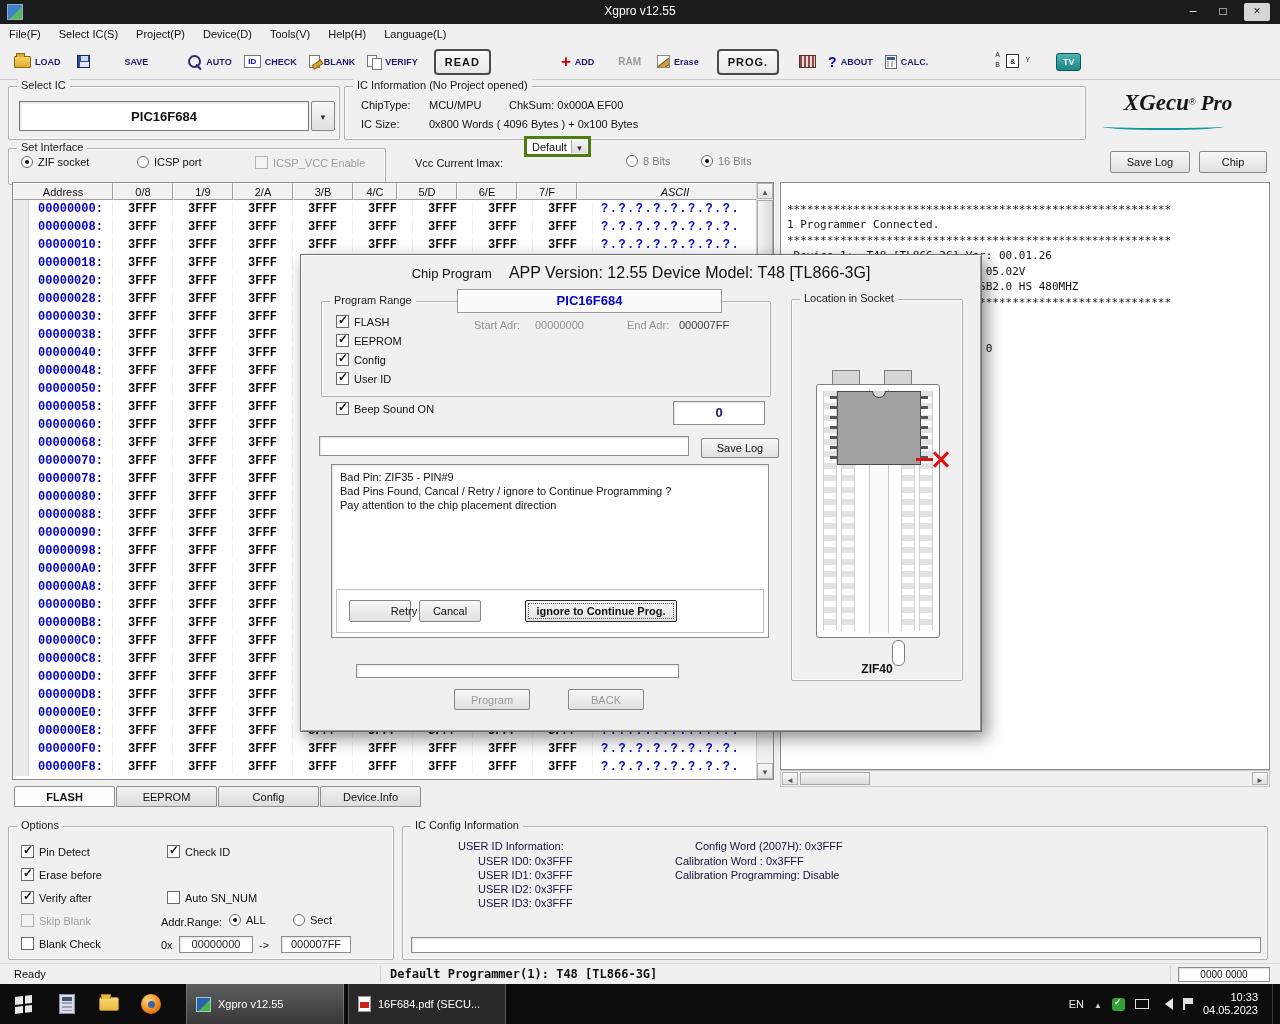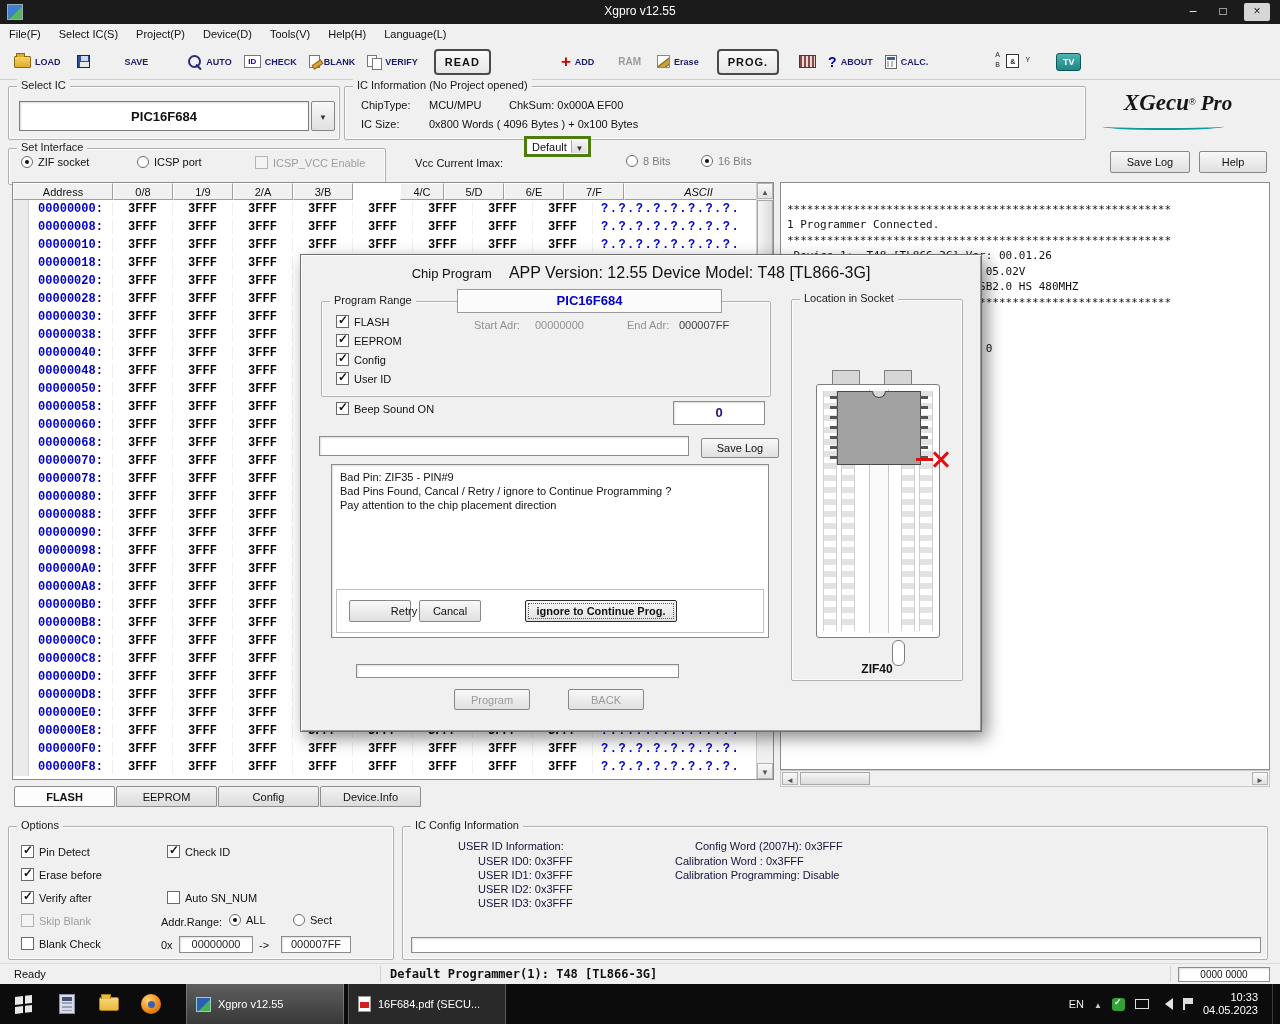--- a/index.html
+++ b/index.html
@@ -353,31 +353,31 @@
       <span>8 Bits</span>
     </div>
   <div class="rb dim on abs" id="bits16">
       <span class="dot"></span>
       <span>16 Bits</span>
     </div>
   <div class="btn abs" id="save-log-btn">
       <span>Save Log</span>
     </div>
   <div class="btn abs" id="clear-btn">
-      <span>Help</span>
+      <span>Chip</span>
     </div>
 
   <div id="hex-panel">
     <div id="hex-header">
         <div class="hc" style="width: 100px;">Address</div>
         <div class="hc" style="width: 60px;">0/8</div>
         <div class="hc" style="width: 60px;">1/9</div>
         <div class="hc" style="width: 60px;">2/A</div>
         <div class="hc" style="width: 60px;">3/B</div>
-        <div class="hc" style="width: 44px; margin-left: 47px;">4/C</div>
+        <div class="hc" style="width: 44px;">4/C</div>
         <div class="hc" style="width: 60px;">5/D</div>
         <div class="hc" style="width: 60px;">6/E</div>
         <div class="hc" style="width: 60px;">7/F</div>
         <div class="hc" style="flex: 1 1 0%; font-style: italic;">ASCII</div>
       </div>
     <div id="hex-body">
         <div class="hex-row">
           <div class="hmargin"></div>
           <div class="hex-addr">00000000:</div>
           <div class="hex-val">3FFF</div>

